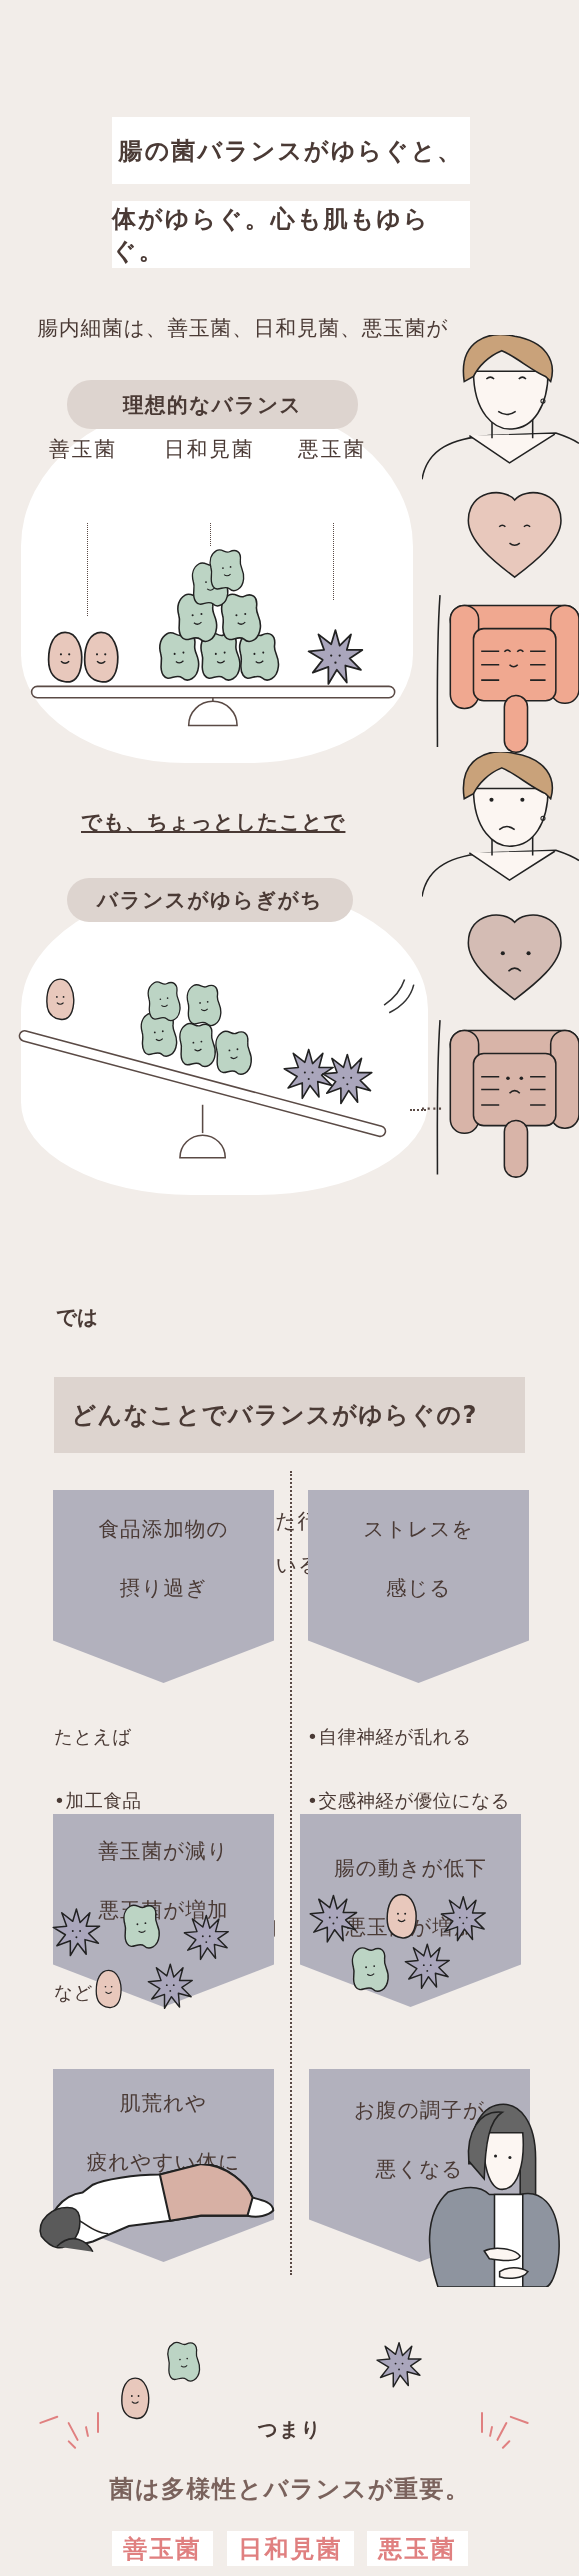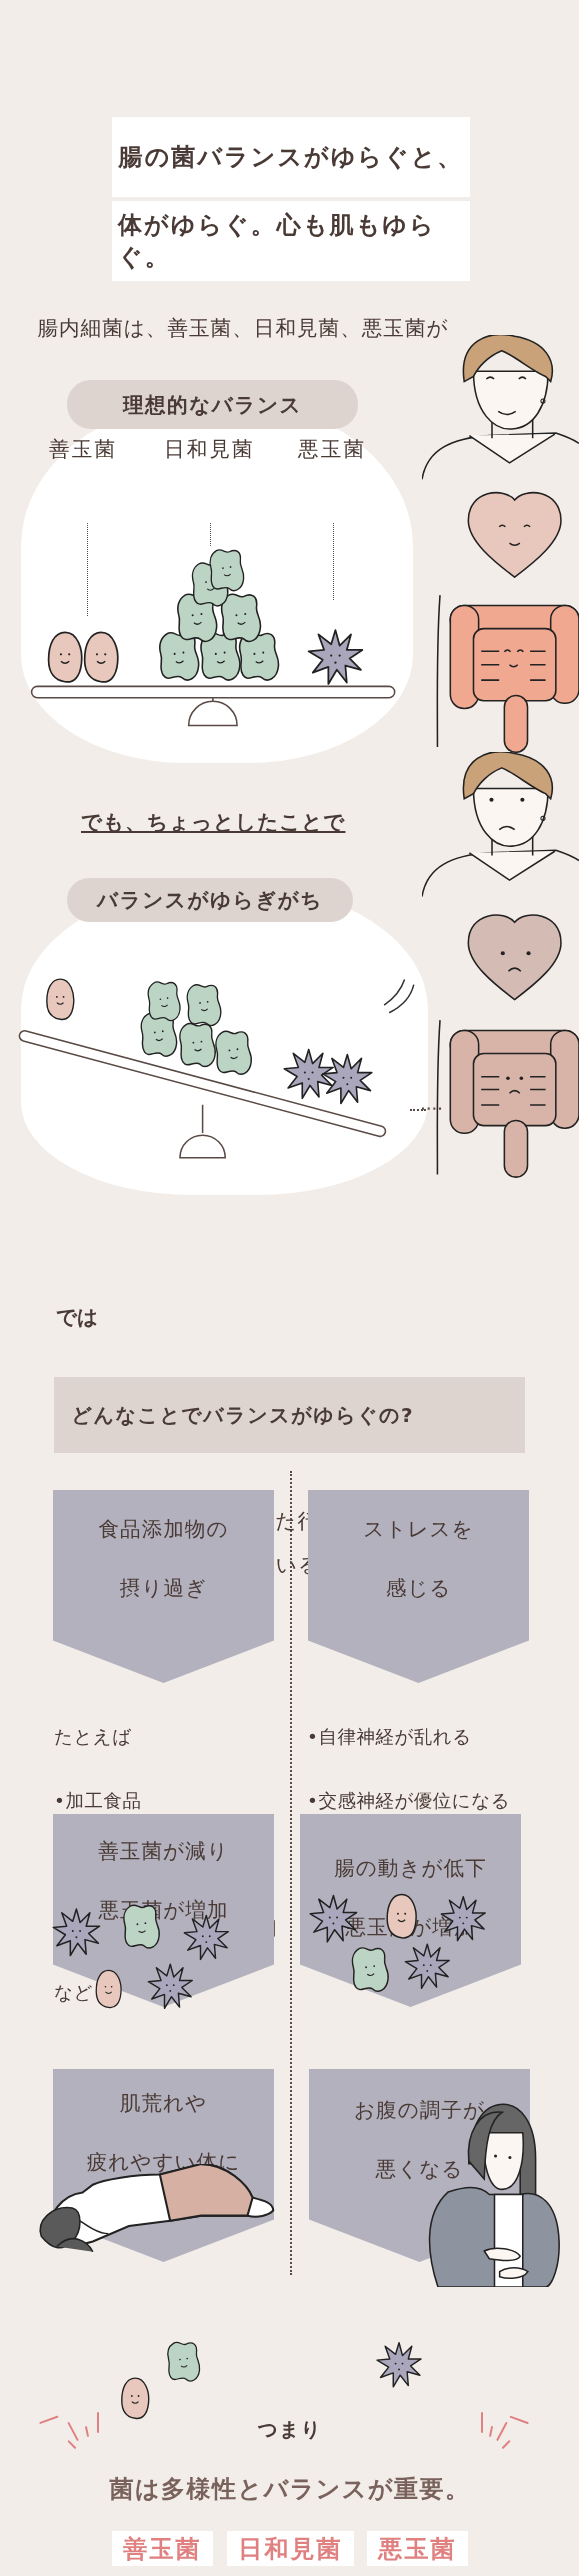--- a/index.html
+++ b/index.html
@@ -8,21 +8,21 @@
     font-family: "DejaVu Sans", "Liberation Sans", sans-serif;
     color: #4a3a35;
     position: relative;
     height: 2930px;
     overflow: hidden;
   }
   .abs { position: absolute; }
 
   
   .hl-box {
-    position: absolute; left: 112px; width: 358px; height: 80px;
+    position: absolute; left: 112px; width: 358px; height: 67px;
     background: #ffffff; display: flex; align-items: center; justify-content: center;
     font-size: 24px; font-weight: bold; letter-spacing: 2.1px; color: #4a3a35;
   }
   .intro-line {
     position: absolute; left: 0; width: 486px; text-align: center;
     font-size: 20.6px; color: #4a3a35; letter-spacing: 1px;
   }
 
   
   .bubble {
@@ -42,21 +42,21 @@
   }
   .sub-heading {
     position: absolute; font-size: 20.6px; font-weight: bold; color: #4a3a35; letter-spacing: 1px; text-decoration: underline;
   }
 
   
   .q-small { position: absolute; left: 56px; top: 1303px; font-size: 20.6px; font-weight: bold; }
   .q-bar {
     position: absolute; left: 54px; top: 1377px; width: 471px; height: 76px;
     background: #ddd4cf; display: flex; align-items: center; padding-left: 17.5px;
-    font-size: 20px; font-weight: bold; letter-spacing: 1.5px;
+    font-size: 24px; font-weight: bold; letter-spacing: 1.5px;
   }
   .q-desc {
     position: absolute; left: 56px; font-size: 20.6px; letter-spacing: 1px;
   }
 
   
   .arrow-box {
     position: absolute; width: 221px;
     background: #b2b1bd;
     clip-path: polygon(0 0, 100% 0, 100% 78%, 50% 100%, 0 78%);
@@ -101,21 +101,21 @@
     <symbol id="bad-bac" viewBox="0 0 80 80">
       <path d="M40 2 L46 24 L62 8 L56 30 L78 30 L60 42 L76 58 L54 52 L56 76 L42 58 L30 78 L30 54 L8 62 L22 44 L2 32 L24 30 L16 8 L34 22 Z" fill="#aaa6bc" stroke="#222" stroke-width="2.5" stroke-linejoin="round"></path>
       <circle cx="34" cy="38" r="1.6" fill="#222"></circle>
         <circle cx="46" cy="38" r="1.6" fill="#222"></circle>
       <circle cx="40" cy="48" r="1.6" fill="#222"></circle>
     </symbol>
   </defs>
 </svg>
 
 <div class="hl-box" style="top:117px;">腸の菌バランスがゆらぐと、</div>
-<div class="hl-box" style="top:201px;padding-left:6px;">体がゆらぐ。心も肌もゆらぐ。</div>
+<div class="hl-box" style="top:201px;">体がゆらぐ。心も肌もゆらぐ。</div>
 
 <div class="intro-line" style="top:314px;">腸内細菌は、善玉菌、日和見菌、悪玉菌が</div>
 <div class="intro-line" style="top:397px;">縄張り争いをしながら</div>
 <div class="intro-line" style="top:479px;">日々バランスを取っています。</div>
 
 <div class="bubble" style="left:20.6px; top:402px; width:392px; height:361px;"></div>
 <div class="pill-label" style="left:67px; top:380px; width:291px; height:49px;">理想的なバランス</div>
 
 <div class="bact-label" style="left:49px; top:435px;">善玉菌</div>
 <div class="bact-label" style="left:164px; top:435px;">日和見菌</div>

